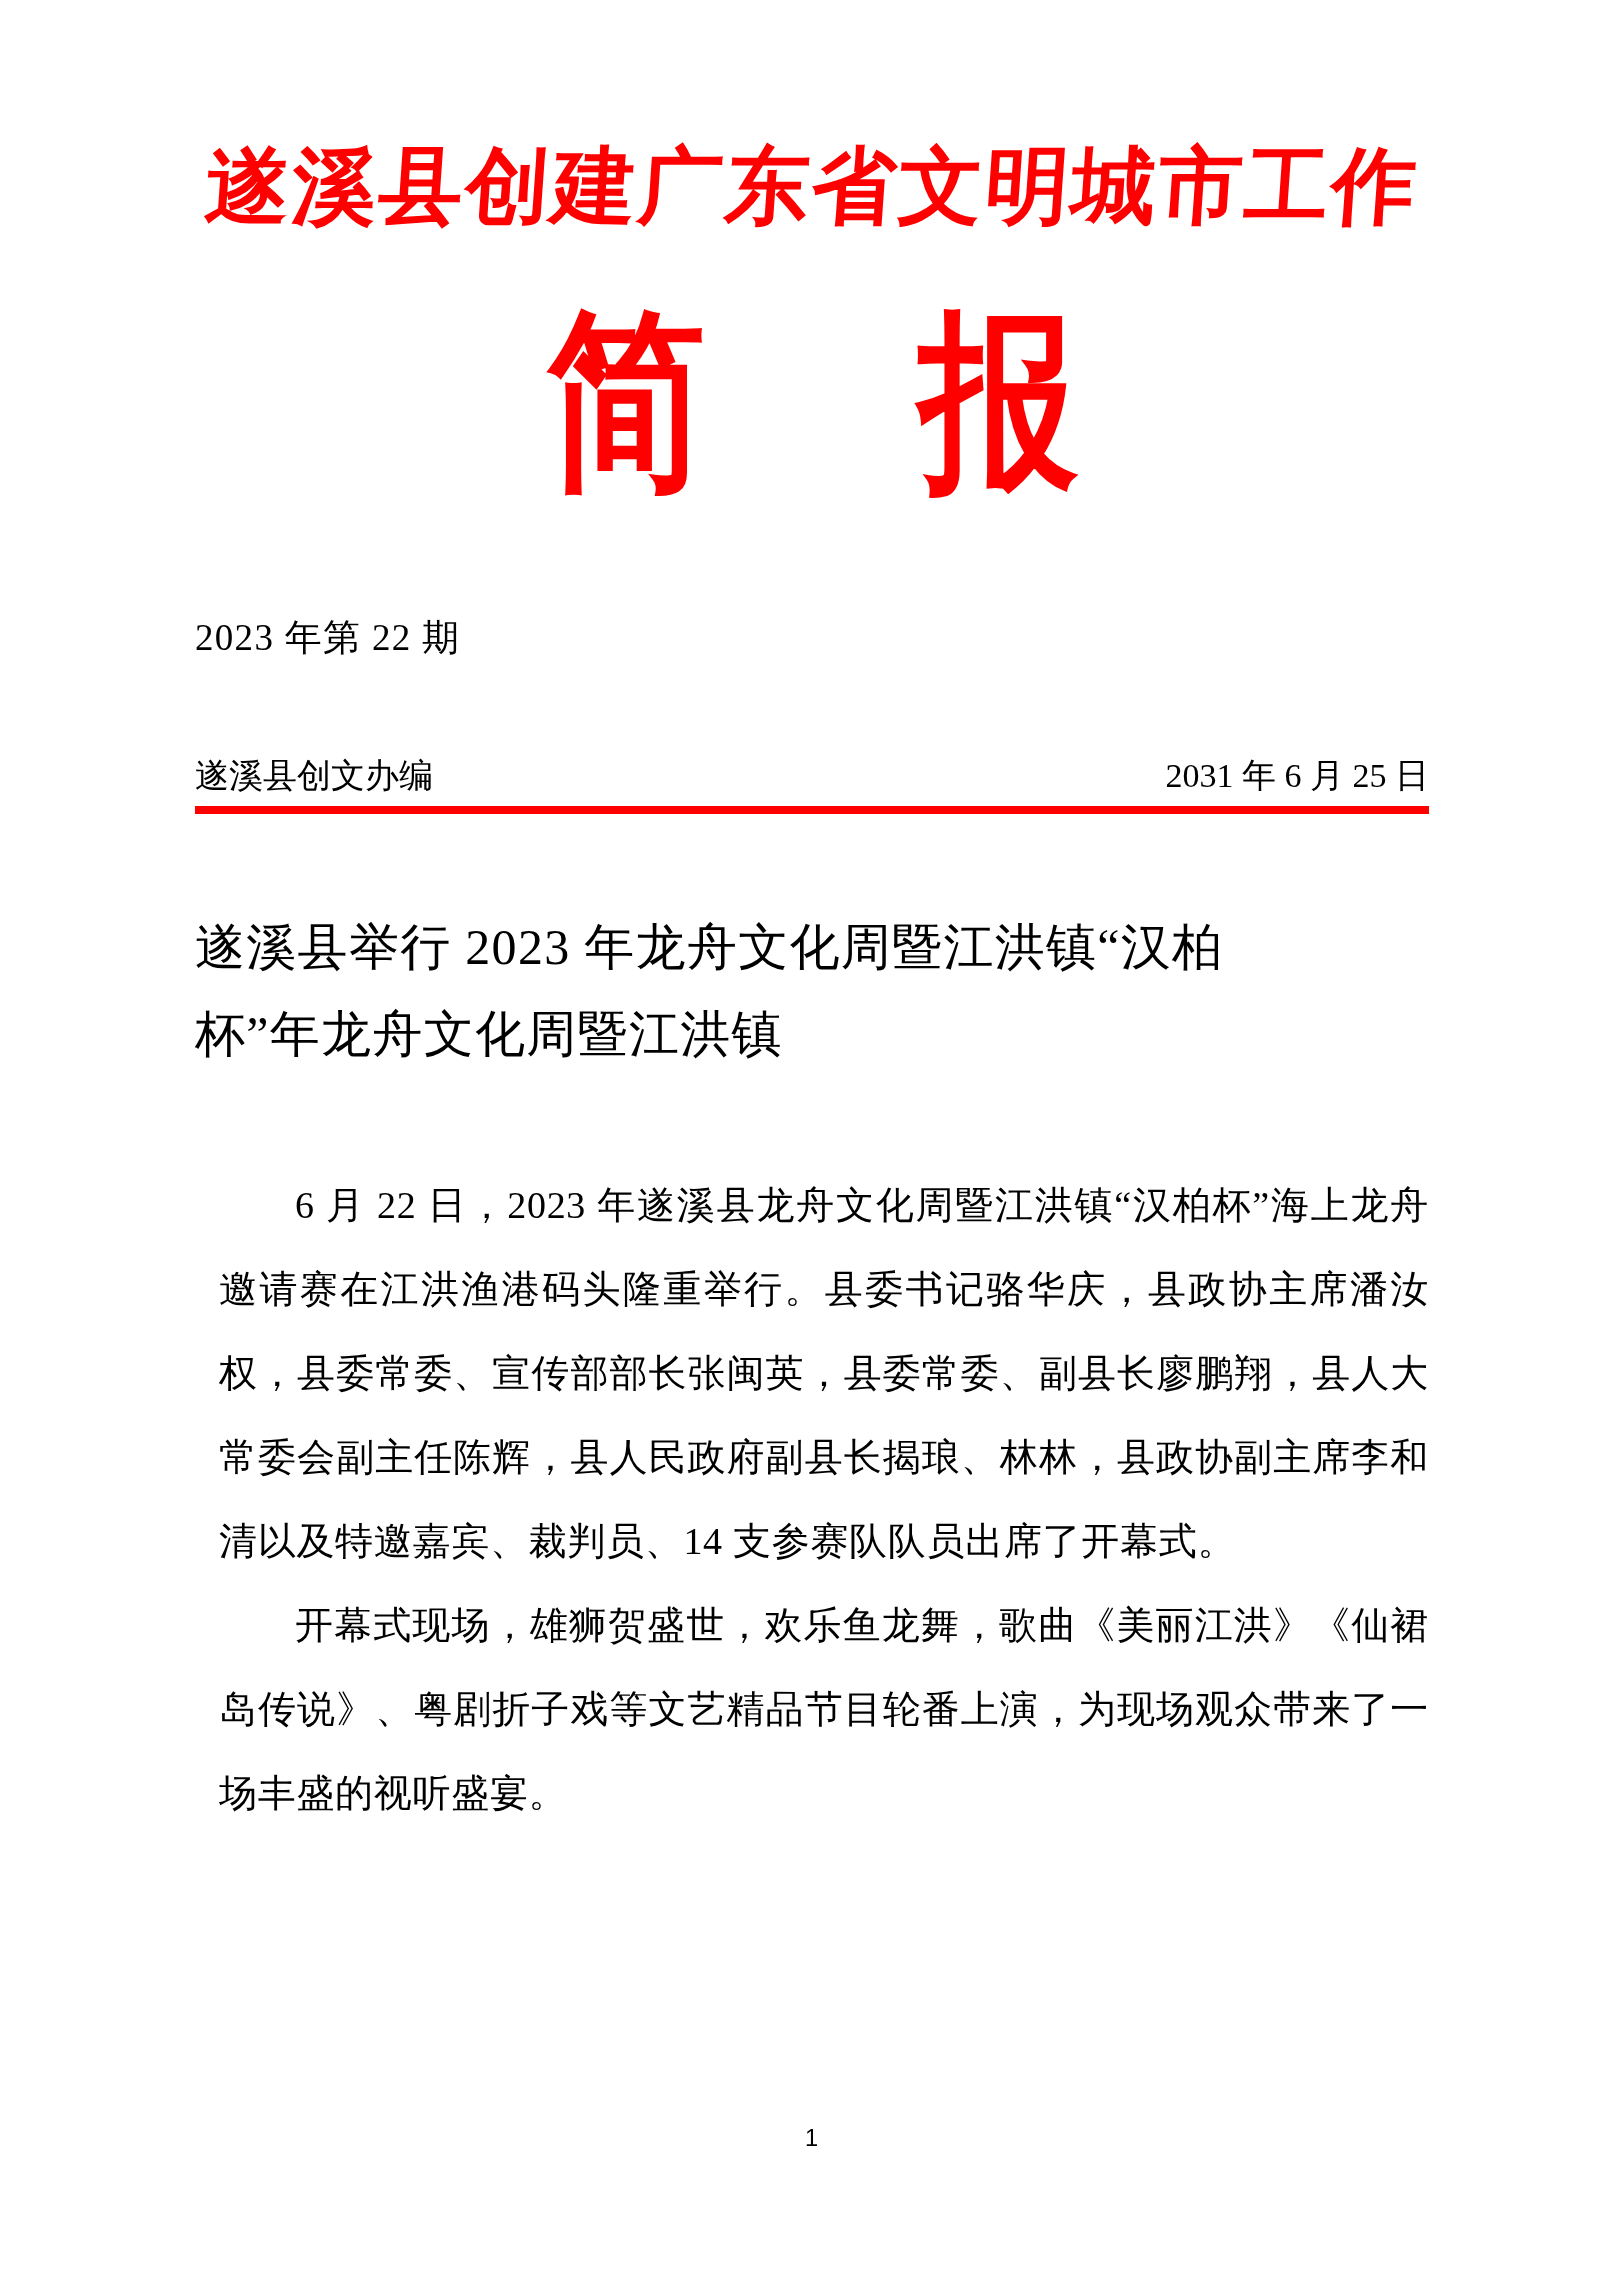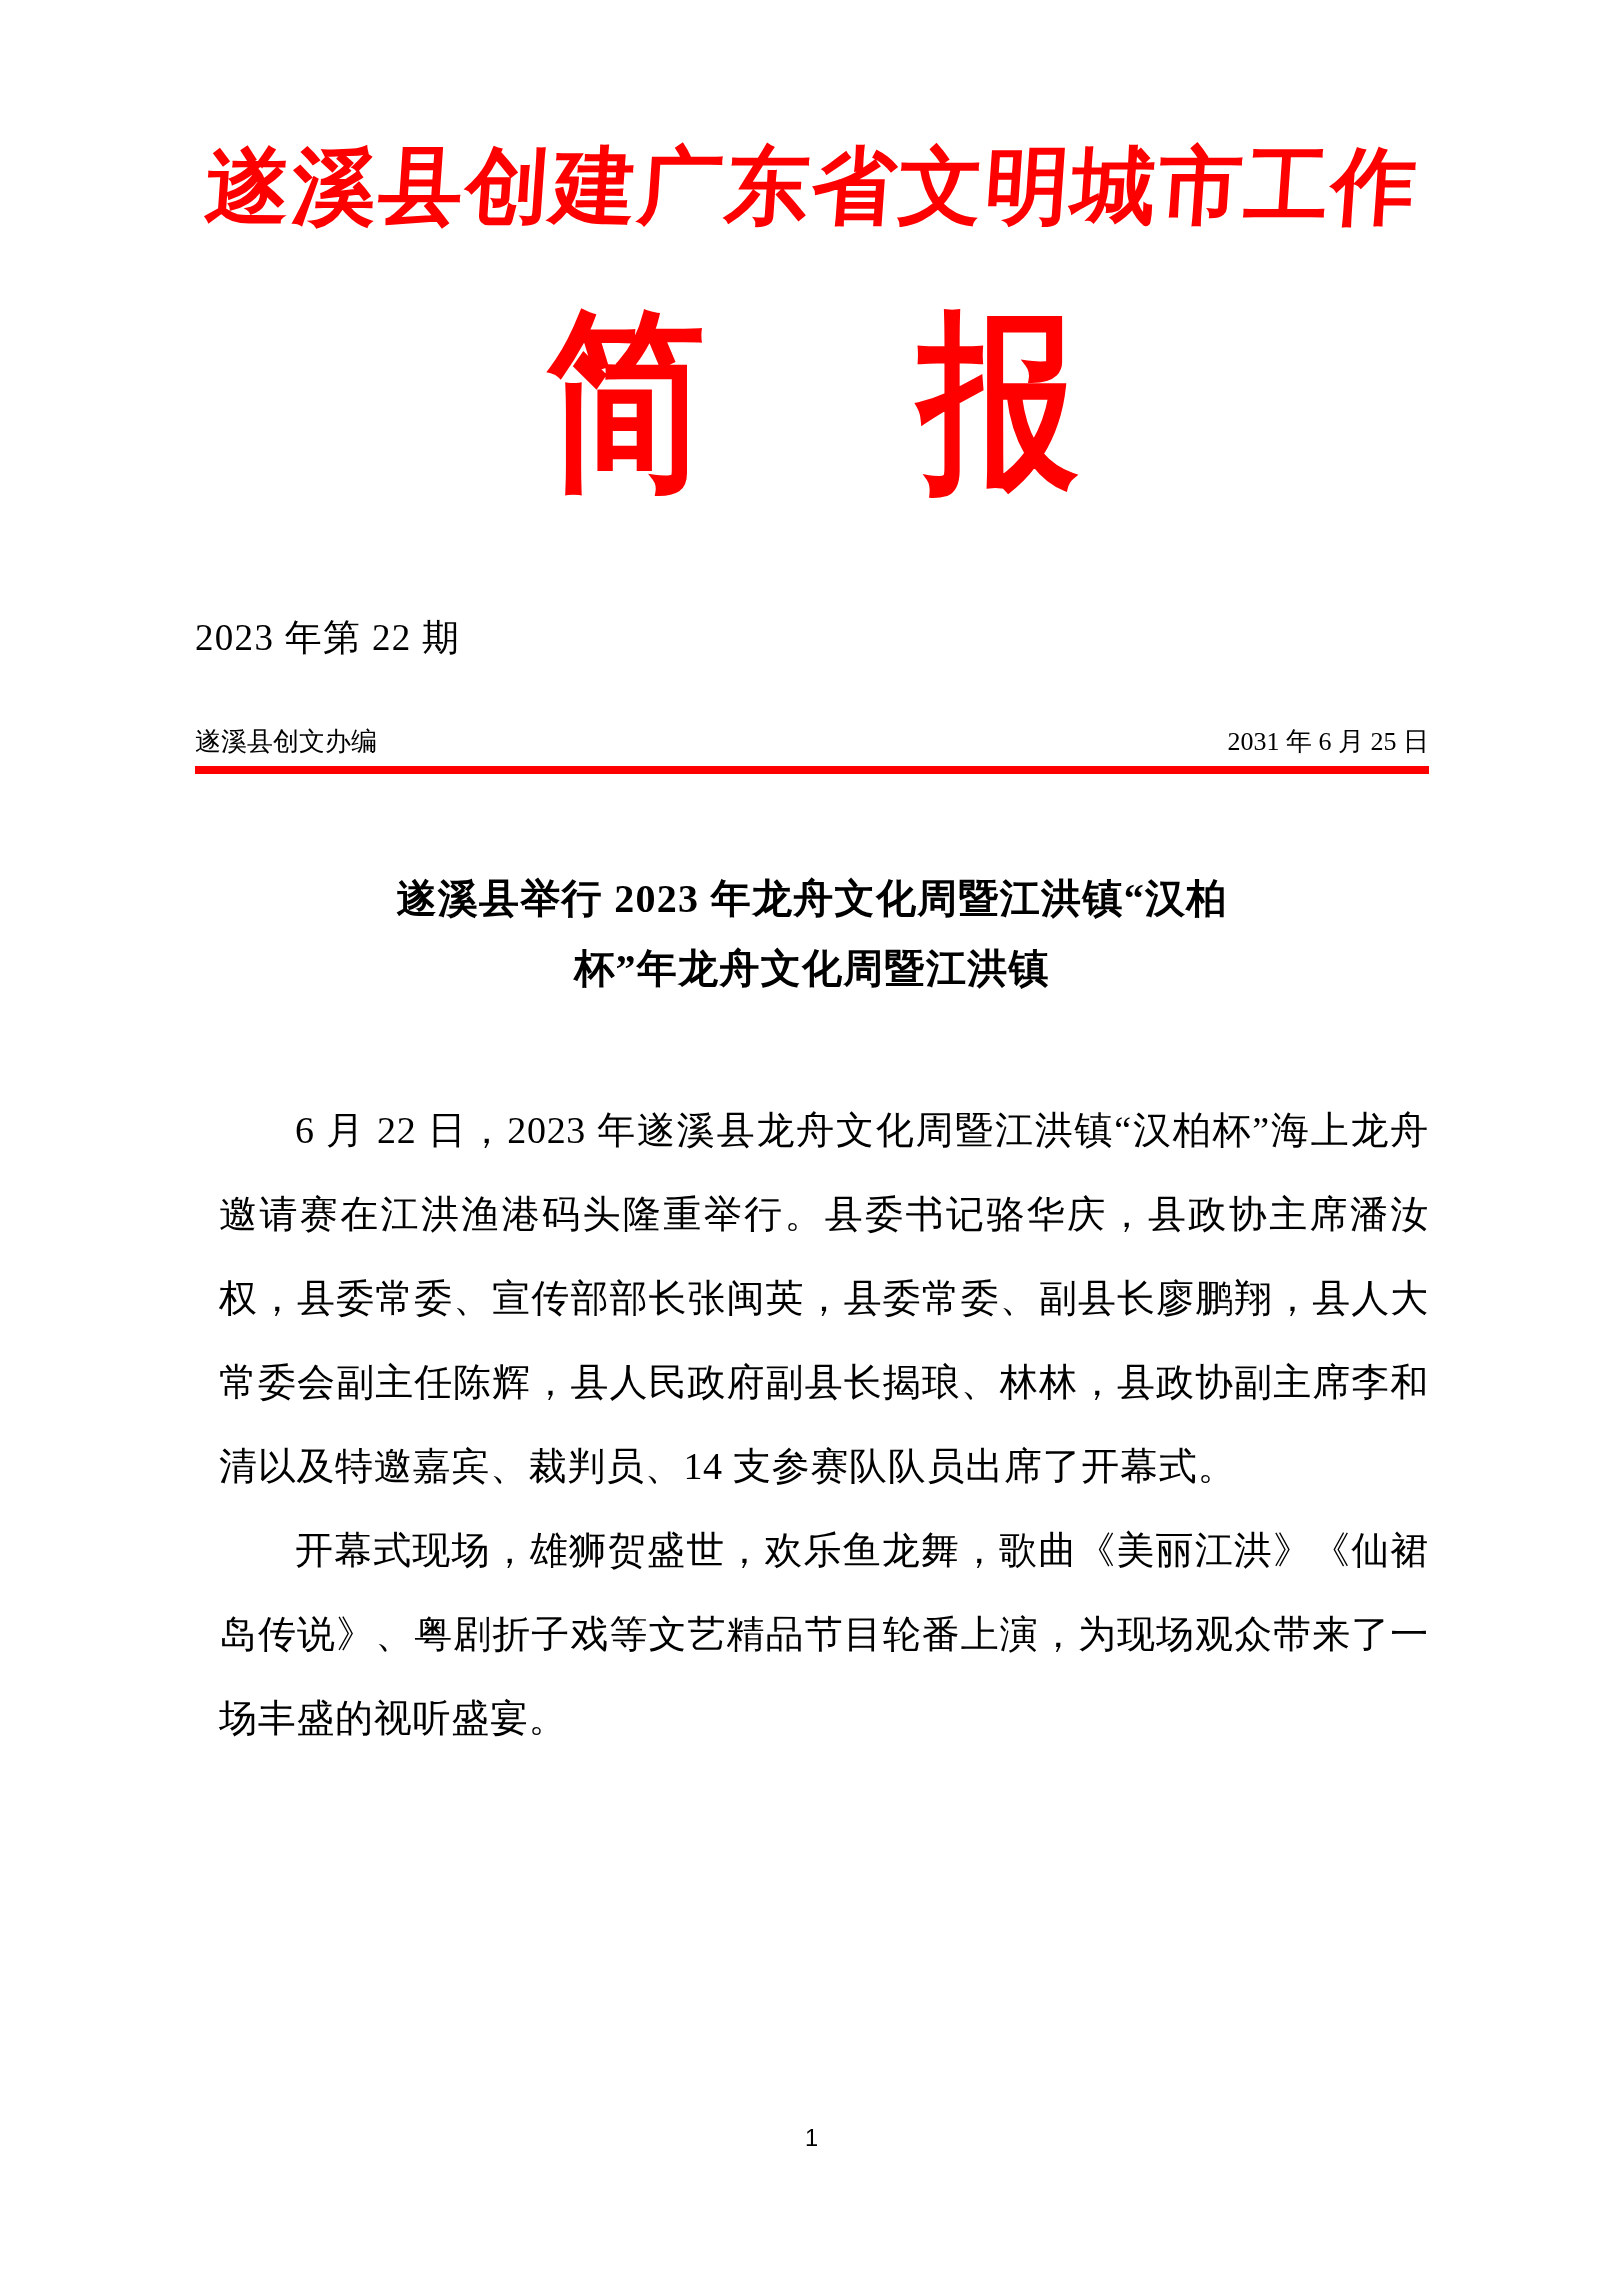--- a/index.html
+++ b/index.html
@@ -38,37 +38,37 @@
     display: inline-block;
     transform: scale(0.94, 1.14);
   }
   .issue-line {
     margin-top: 119px;
     font-size: 37px;
     line-height: 1.2;
     letter-spacing: 1.3px;
   }
   .meta-row {
-    margin-top: 66px;
+    margin-top: 96px;
     display: flex;
     justify-content: space-between;
     align-items: flex-start;
-    font-size: 26px;
+    font-size: 34px;
     line-height: 1.2;
   }
   .red-rule {
     margin-top: 9.2px;
     height: 7.9px;
     background: var(--accent, #ff0000);
   }
   .article-title {
     margin: 90px 0 0 0;
-    text-align: center;
-    font-size: 40px;
-    font-weight: 700;
+    text-align: left;
+    font-size: 50px;
+    font-weight: 400;
     line-height: 1.75;
     letter-spacing: 1.3px;
   }
   .body-text { margin-top: 84px; margin-left: 24px; }
   .body-text p {
     margin: 0;
     font-size: 38px;
     line-height: 84px;
     text-align: justify;
     text-justify: inter-ideograph;

